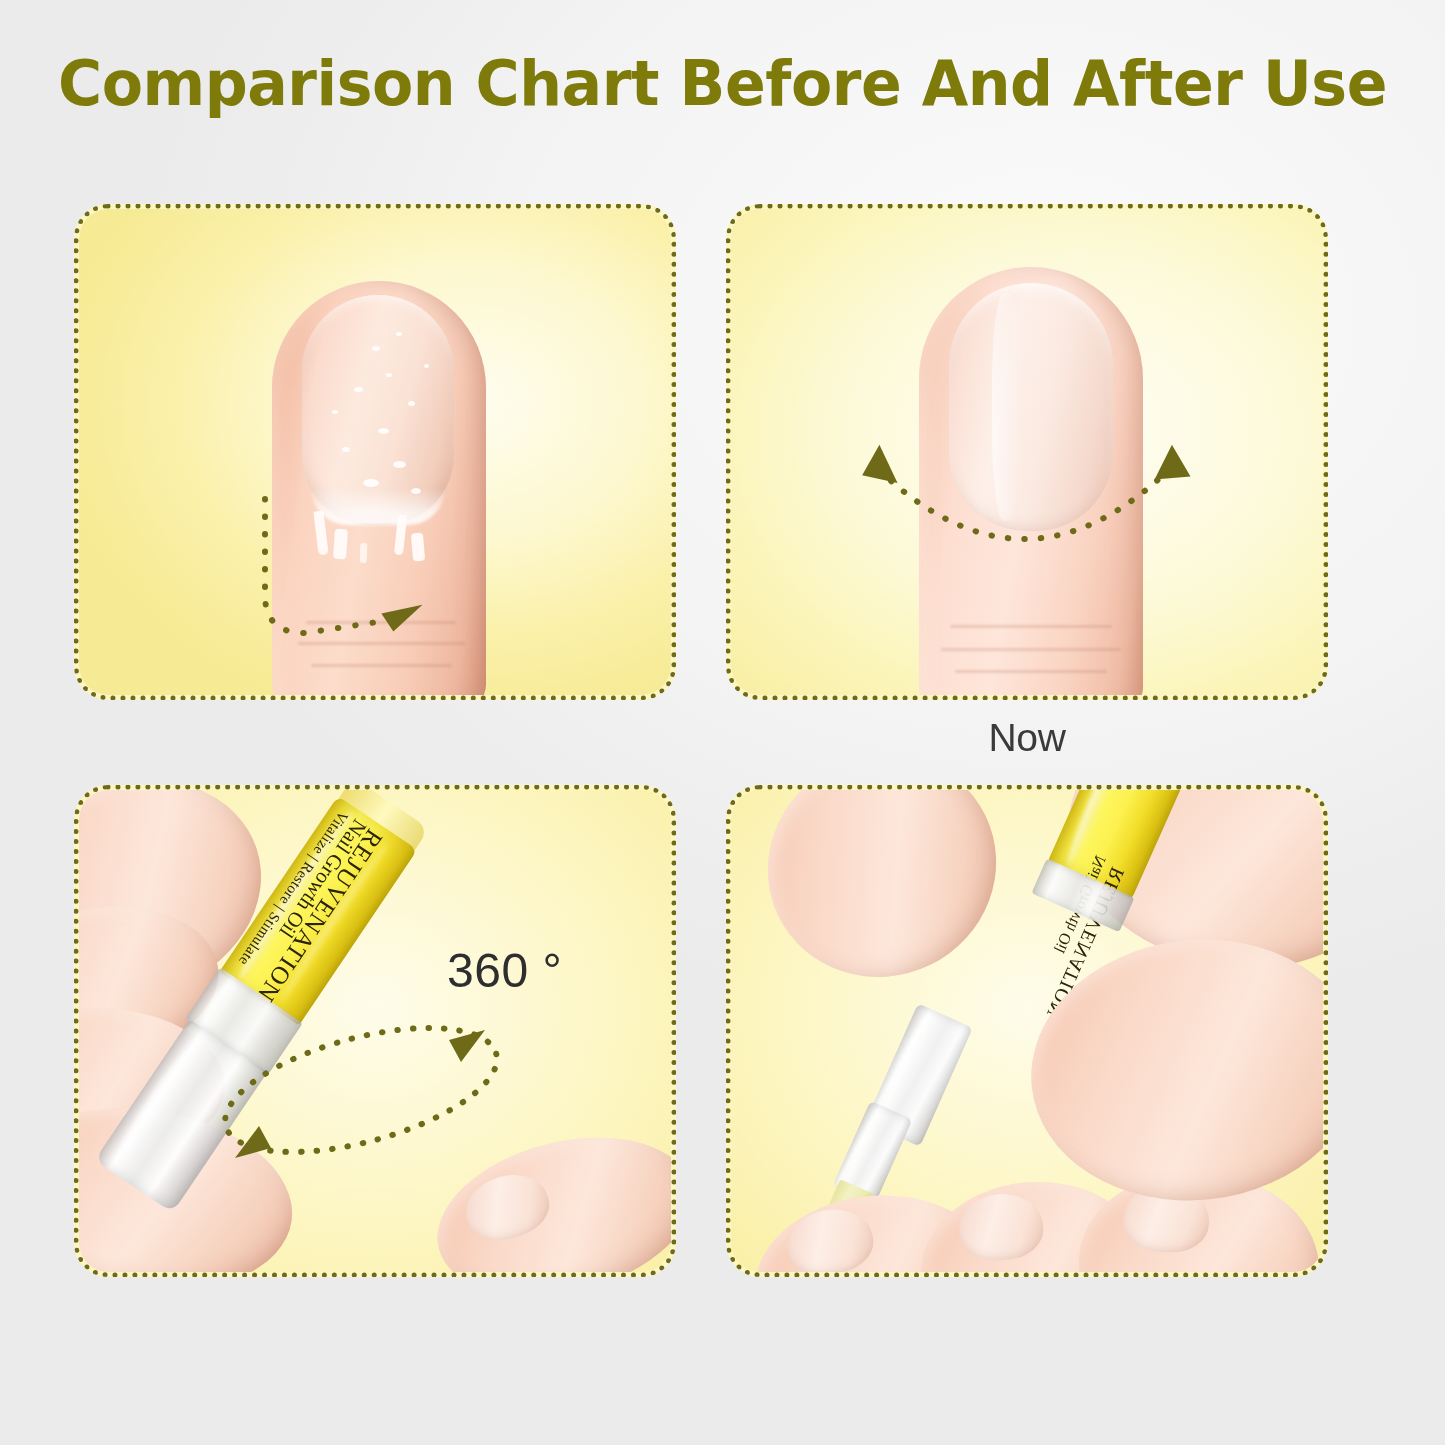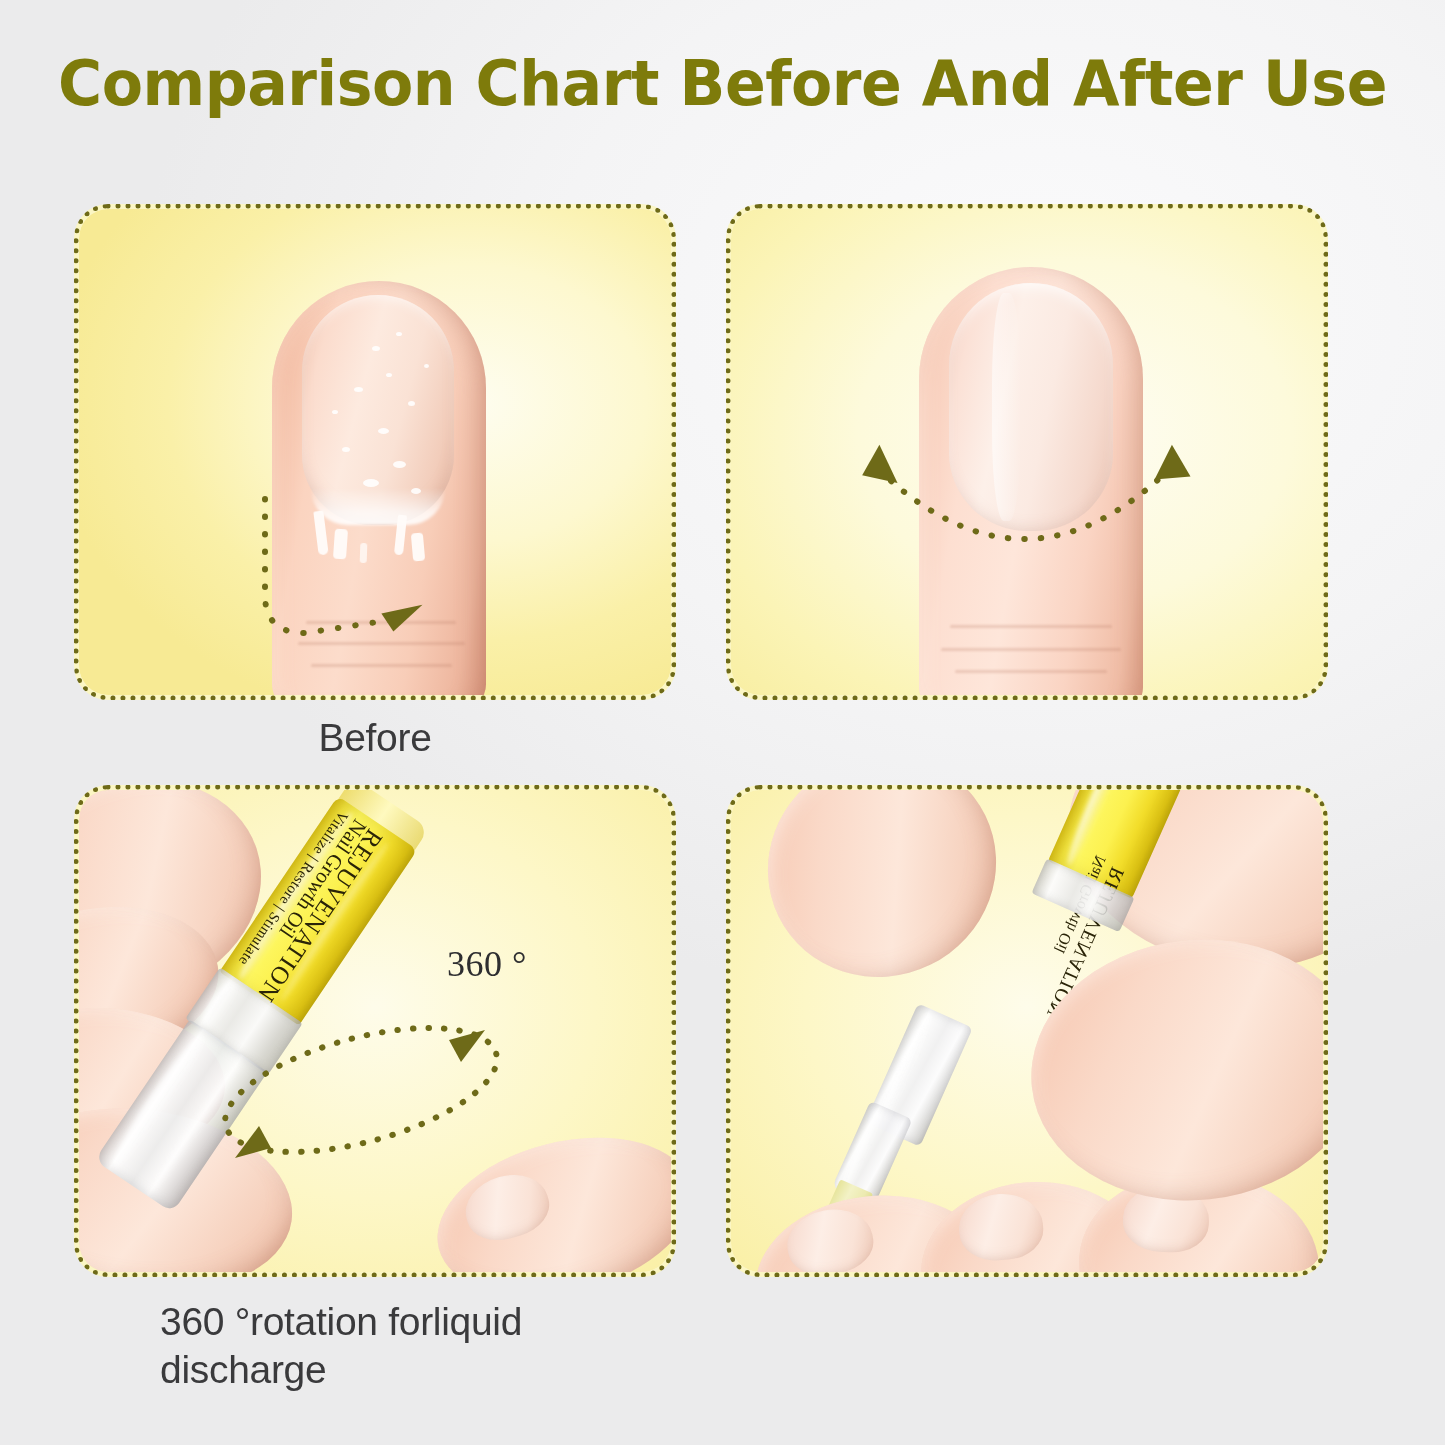--- a/index.html
+++ b/index.html
@@ -89,22 +89,22 @@
   #cap-before  { left: 74px; top: 714px; width: 602px; text-align: center; }
   #cap-now     { left: 726px; top: 714px; width: 602px; text-align: center; }
   #cap-rotate  { left: 160px; top: 1298px; width: 520px; text-align: left; }
   #cap-bristle { left: 766px; top: 1298px; width: 560px; text-align: left; }
 
   
   #deg-label {
     position: absolute;
     left: 447px;
     top: 943px;
-    font-family: Liberation Serif, serif;
-    font-size: 36px;
+    font-family: Liberation Sans, sans-serif;
+    font-size: 48px;
     color: #2e2e30;
     letter-spacing: 0.5px;
   }
 
   
   .finger {
     position: absolute;
     border-radius: 120px 120px 30px 30px;
   }
   
@@ -345,40 +345,40 @@
         <div class="knuckle-line" style="left:12%;top:84%;width:78%;"></div>
         <div class="knuckle-line" style="left:18%;top:89%;width:66%;"></div>
       </div>
 
       <svg class="anno" viewBox="0 0 592 486">
         <path d="M 186 290 L 186 386 Q 186 424 226 424 L 318 410" fill="none" stroke="#6e6a18" stroke-width="6" stroke-linecap="round" stroke-dasharray="0.5 17"></path>
         <polygon points="346,400 304,400 312,420" fill="#6e6a18" transform="rotate(-12 325 410)"></polygon>
       </svg>
     </div>
   </div>
-  <div class="caption" id="cap-before">Before</div>
 
   <div class="panel" id="panel-now">
     <div class="panel-inner">
       <div class="bg-yellow soft"></div>
 
       <div class="finger" id="finger-now">
         <div id="nail-now"></div>
         <div class="knuckle-line" style="left:14%;top:80%;width:72%;"></div>
         <div class="knuckle-line" style="left:10%;top:85%;width:80%;"></div>
         <div class="knuckle-line" style="left:16%;top:90%;width:68%;"></div>
       </div>
 
       <svg class="anno" viewBox="0 0 592 486">
         <path d="M 160 272 Q 296 390 430 268" fill="none" stroke="#6e6a18" stroke-width="6" stroke-linecap="round" stroke-dasharray="0.5 16"></path>
         <polygon points="146,236 168,272 132,268" fill="#6e6a18" transform="rotate(6 149 259)"></polygon>
         <polygon points="444,236 458,270 422,268" fill="#6e6a18" transform="rotate(-8 441 258)"></polygon>
       </svg>
     </div>
   </div>
+  <div class="caption" id="cap-now">Now</div>
 
   <div class="panel" id="panel-rotate">
     <div class="panel-inner">
       <div class="bg-yellow warm"></div>
 
       <div class="hand-blob" style="left:-76px;top:-8px;width:260px;height:214px;transform:rotate(-18deg);"></div>
       <div class="hand-blob" style="left:-96px;top:118px;width:236px;height:150px;transform:rotate(-8deg);"></div>
       <div class="hand-blob" style="left:-104px;top:218px;width:250px;height:150px;transform:rotate(2deg);"></div>
       <div class="hand-blob" style="left:-86px;top:320px;width:300px;height:180px;transform:rotate(8deg);"></div>
 
@@ -404,21 +404,20 @@
       <div class="thumbnail-plate" style="left:386px;top:386px;width:84px;height:62px;transform:rotate(-16deg);"></div>
 
       <svg class="anno" viewBox="0 0 592 482">
         <ellipse cx="282" cy="300" rx="140" ry="52" fill="none" stroke="#6e6a18" stroke-width="6" stroke-linecap="round" stroke-dasharray="0.5 15" transform="rotate(-15 282 300)"></ellipse>
         <polygon points="406,240 370,250 382,272" fill="#6e6a18"></polygon>
         <polygon points="156,368 192,358 180,336" fill="#6e6a18"></polygon>
       </svg>
     </div>
   </div>
   <div id="deg-label">360 °</div>
-  <div class="caption" id="cap-rotate">360 °rotation forliquid discharge</div>
 
   <div class="panel" id="panel-bristle">
     <div class="panel-inner">
       <div class="bg-yellow warm"></div>
 
       <div class="hand-blob" style="left:336px;top:-74px;width:330px;height:250px;transform:rotate(12deg);"></div>
       <div class="hand-blob" style="left:36px;top:-34px;width:230px;height:220px;transform:rotate(-26deg);"></div>
 
       <div style="position:absolute;left:236px;top:-82px;width:260px;height:420px;transform:rotate(24deg);">
         <div class="bottle-body" style="left:62px;top:0;width:92px;height:178px;">

